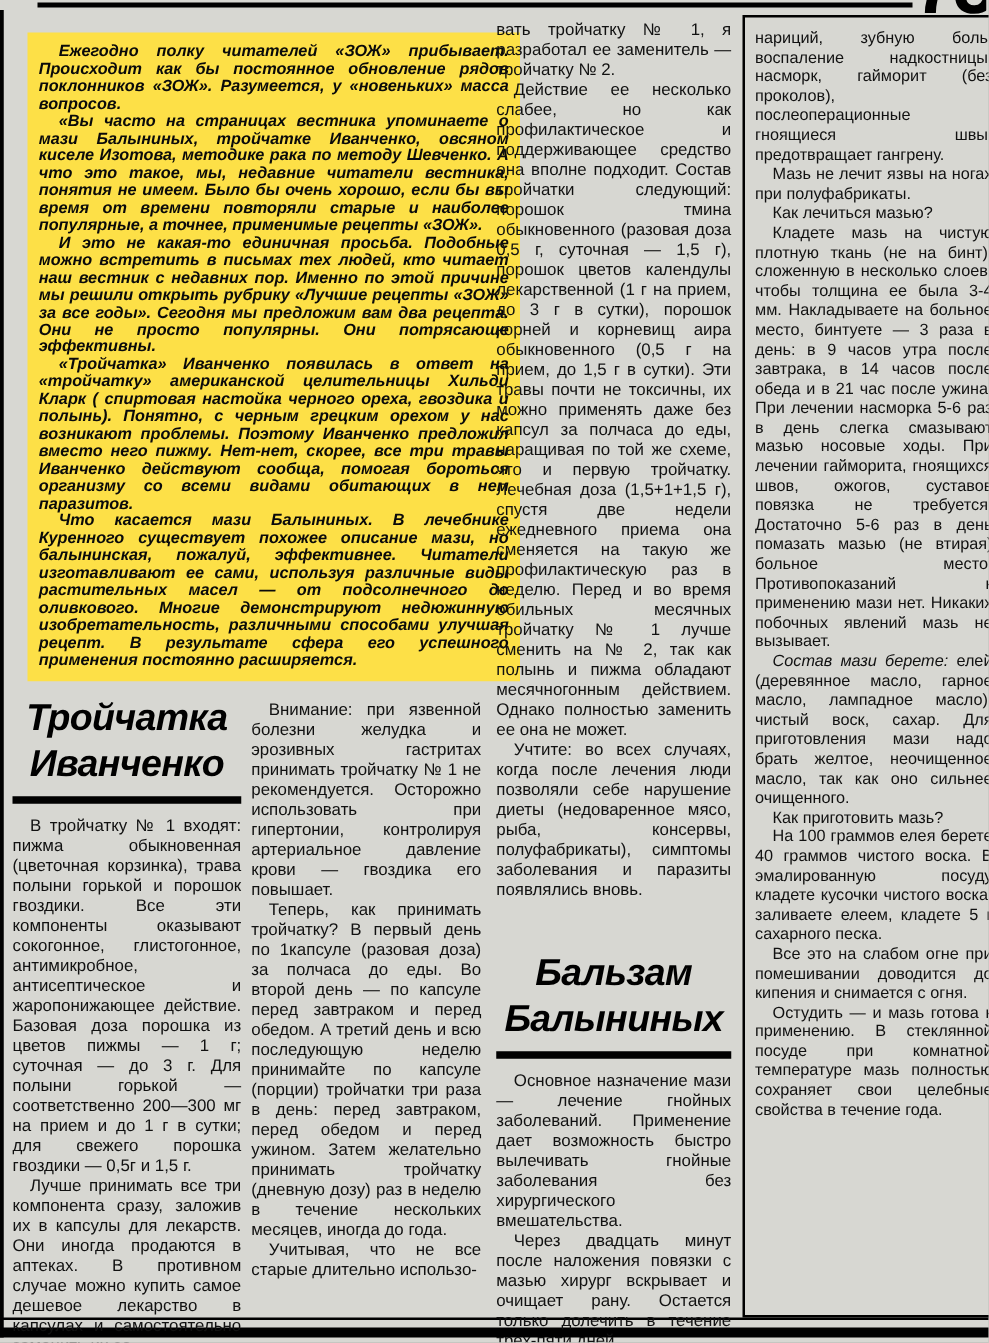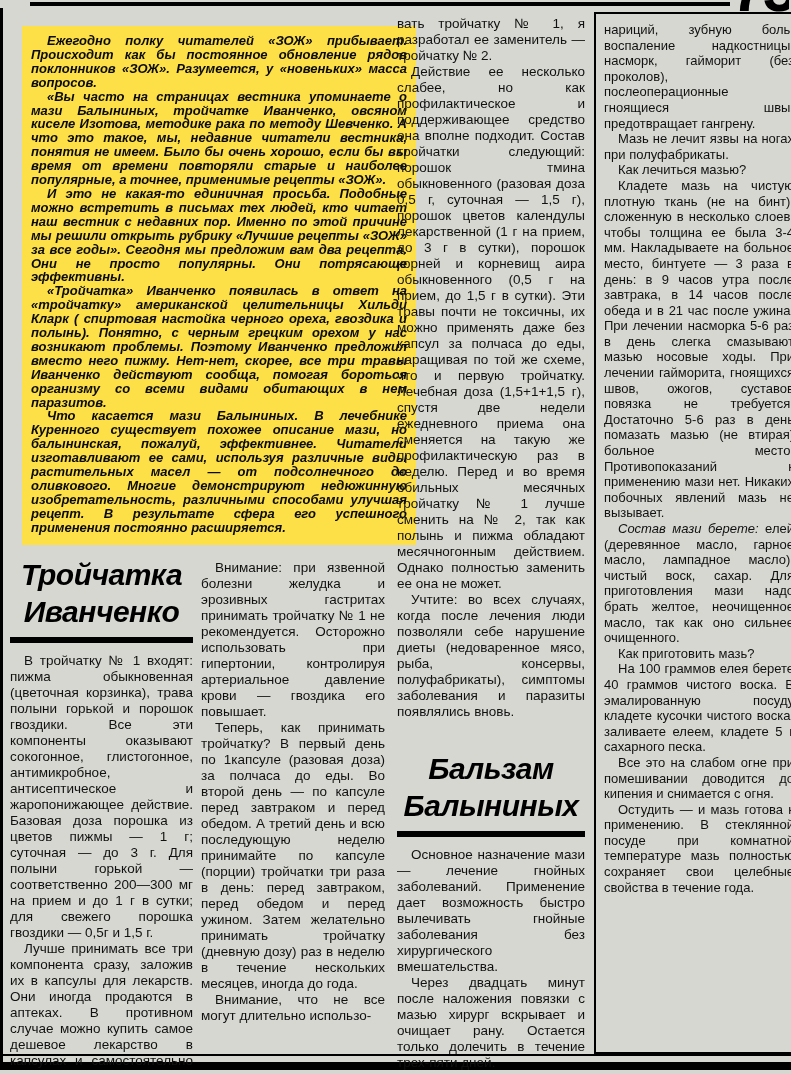--- a/index.html
+++ b/index.html
@@ -32,21 +32,21 @@
   .col4{
     left:594px;top:12px;width:210px;height:1042px;border:2px solid #000;
     padding:8px 8px;box-sizing:border-box;font-size:13px;line-height:15.6px;
   }
   .article-title{
     font-weight:700;font-style:italic;font-size:30px;line-height:37px;
     text-align:center;color:#000;letter-spacing:-0.5px;
   }
   .article-title span{display:block;}
   .title-rule{height:6px;background:#000;margin:7px 0 10px 0;}
-  .mt{margin-top:30px;}
+  .mt{margin-top:40px;}
   .italic-lead{font-style:italic;}
 </style>
 </head>
 <body>
 
 <div class="page">
 
   <div class="rule-top"></div>
   <div class="rule-left"></div>
   <div class="rule-bottom-thin"></div>
@@ -70,21 +70,21 @@
       <span>Иванченко</span>
     </div>
     <div class="title-rule"></div>
     <p>В тройчатку № 1 входят: пижма обыкновенная (цветочная корзинка), трава полыни горькой и порошок гвоздики. Все эти компоненты оказывают сокогонное, глистогонное, антимикробное, антисептическое и жаропонижающее действие. Базовая доза порошка из цветов пижмы — 1 г; суточная — до 3 г. Для полыни горькой — соответственно 200—300 мг на прием и до 1 г в сутки; для свежего порошка гвоздики — 0,5г и 1,5 г.</p>
     <p>Лучше принимать все три компонента сразу, заложив их в капсулы для лекарств. Они иногда продаются в аптеках. В противном случае можно купить самое дешевое лекарство в капсулах и самостоятельно заменить их со-</p>
   </div>
 
   <div class="col col2">
     <p>Внимание: при язвенной болезни желудка и эрозивных гастритах принимать тройчатку № 1 не рекомендуется. Осторожно использовать при гипертонии, контролируя артериальное давление крови — гвоздика его повышает.</p>
     <p>Теперь, как принимать тройчатку? В первый день по 1капсуле (разовая доза) за полчаса до еды. Во второй день — по капсуле перед завтраком и перед обедом. А третий день и всю последующую неделю принимайте по капсуле (порции) тройчатки три раза в день: перед завтраком, перед обедом и перед ужином. Затем желательно принимать тройчатку (дневную дозу) раз в неделю в течение нескольких месяцев, иногда до года.</p>
-    <p>Внимание, что не все могут длительно использо-</p>
+    <p>Учитывая, что не все старые длительно использо-</p>
   </div>
 
   <div class="col col3">
     <p class="cont">вать тройчатку № 1, я разработал ее заменитель — тройчатку № 2.</p>
     <p>Действие ее несколько слабее, но как профилактическое и поддерживающее средство она вполне подходит. Состав тройчатки следующий: порошок тмина обыкновенного (разовая доза 0,5 г, суточная — 1,5 г), порошок цветов календулы лекарственной (1 г на прием, до 3 г в сутки), порошок корней и корневищ аира обыкновенного (0,5 г на прием, до 1,5 г в сутки). Эти травы почти не токсичны, их можно применять даже без капсул за полчаса до еды, наращивая по той же схеме, что и первую тройчатку. Лечебная доза (1,5+1+1,5 г), спустя две недели ежедневного приема она сменяется на такую же профилактическую раз в неделю. Перед и во время обильных месячных тройчатку № 1 лучше сменить на № 2, так как полынь и пижма обладают месячногонным действием. Однако полностью заменить ее она не может.</p>
     <p>Учтите: во всех случаях, когда после лечения люди позволяли себе нарушение диеты (недоваренное мясо, рыба, консервы, полуфабрикаты), симптомы заболевания и паразиты появлялись вновь.</p>
     <div class="article-title mt">
       <span>Бальзам</span>
       <span>Балыниных</span>
     </div>

